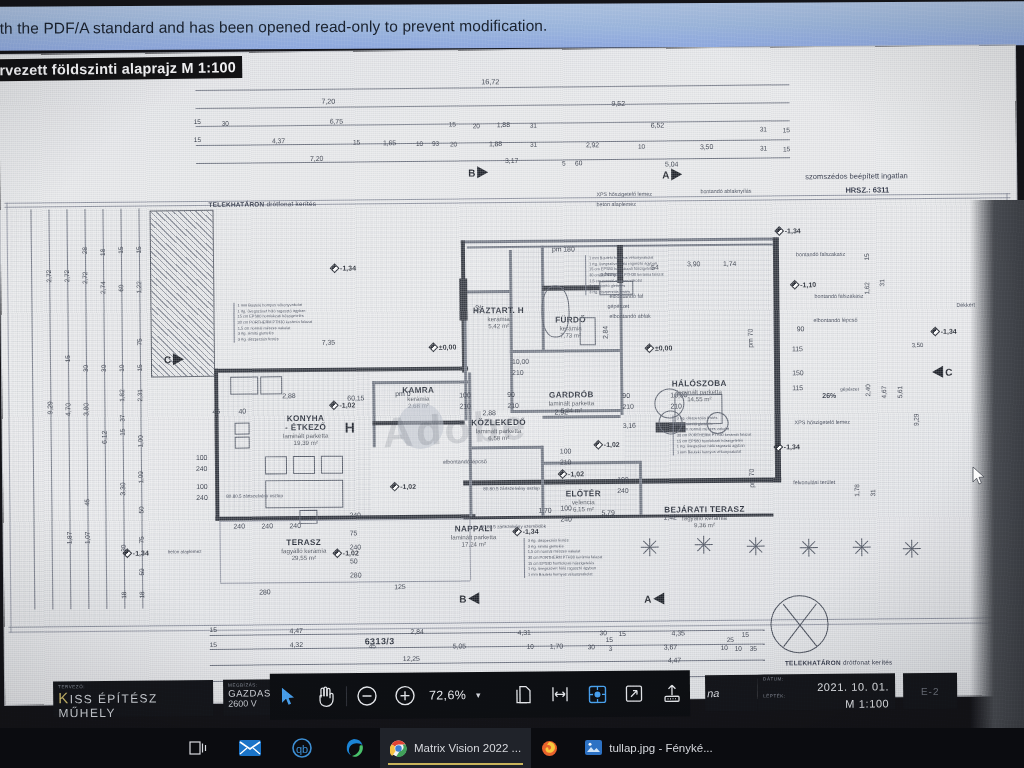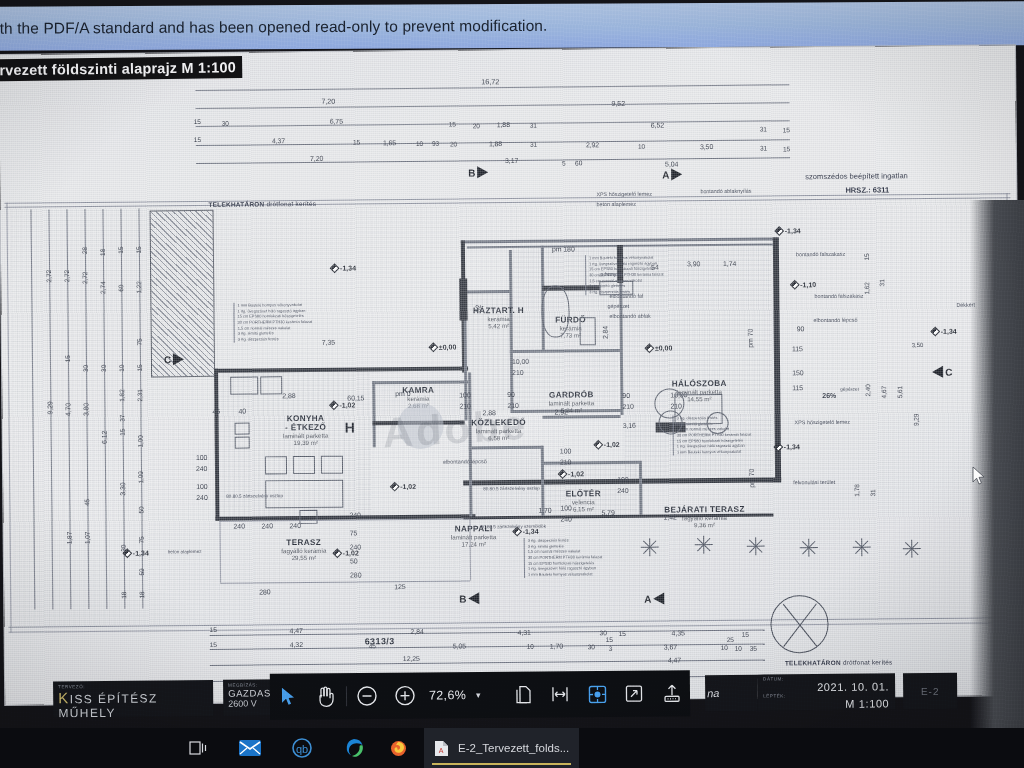--- a/index.html
+++ b/index.html
@@ -957,44 +957,56 @@
         </svg>
     </div>
 
     <div class="tbicon">
       <svg width="20" height="20" viewBox="0 0 20 20">
         <path d="M10 1a9 9 0 0 1 8.6 6.4C16 4.5 9 4 6 8.5 4 11.5 5 16 8 18A9 9 0 0 1 10 1z" fill="#1b84d6"></path>
         <path d="M18.6 7.4C19.6 11 18 16 13 18.4c-2 .9-4 .2-5-.4 4-1 7-4 7.5-7 .4-2.3-1-3.9 3.1-3.6z" fill="#49c06a"></path>
       </svg>
     </div>
 
+    <div class="tbitem active" style="position:relative;">
+      <span class="favicon">
+        <svg width="17" height="17" viewBox="0 0 17 17">
+            <circle cx="8.5" cy="8.5" r="8" fill="#f2f2f2"></circle>
+            <path d="M8.5.5a8 8 0 0 1 6.9 4H8.5a4 4 0 0 0-3.5 2L1.6 4.6A8 8 0 0 1 8.5.5z" fill="#e04434"></path>
+            <path d="M1.6 4.6l3.4 1.9a4 4 0 0 0 .6 4.4l-3.4 5.2A8 8 0 0 1 1.6 4.6z" fill="#f6c244"></path>
+            <path d="M15.4 4.5a8 8 0 0 1-9.2 12l3.4-5.3a4 4 0 0 0 2.9-6.7z" fill="#41a05a"></path>
+            <circle cx="8.5" cy="8.5" r="3.2" fill="#3d7fd4"></circle>
+          </svg>
+      </span>
+      <span>Matrix Vision 2022 ...</span>
+      <span class="underline" style="left:8px;right:8px;"></span>
+    </div>
 
 
     <div class="tbitem">
       <span class="favicon">
         <svg width="17" height="17" viewBox="0 0 17 17">
             <circle cx="8.5" cy="8.5" r="7.5" fill="#e8622c"></circle>
             <path d="M8.5 2c3 0 5.5 2.3 5.5 5.3 0 3.5-3 5.7-5.8 5.5-2-.2-3.7-1.6-3.7-3.4 0-1.3 1-2.2 2.2-2 .8.1 1 .8.7 1.2-.4.5-.1 1.2.7 1.2 1.2 0 2-1 2-2.2C10.1 5.5 8 4.5 6 5.3 7 3.3 7.6 2 8.5 2z" fill="#f7c93e"></path>
           </svg>
       </span>
       <span></span>
     </div>
 
-
-    <div class="tbitem active" style="position:relative;">
+    <div class="tbitem">
       <span class="favicon">
-        <svg width="15" height="17" viewBox="0 0 15 17">
-            <path d="M1 1h8l5 5v10H1z" fill="#e6e8ec"></path>
-            <path d="M9 1l5 5H9z" fill="#b9bcc2"></path>
-            <text x="7" y="13" font-size="7" font-family="Liberation Sans, sans-serif" fill="#c2382f" text-anchor="middle">A</text>
+        <svg width="17" height="15" viewBox="0 0 17 15">
+            <rect width="17" height="15" rx="2" fill="#2d72c4"></rect>
+            <path d="M2 12l4-5 3 3.5 2.5-2.5L15 12z" fill="#cfe3f7"></path>
+            <circle cx="5" cy="4.2" r="1.5" fill="#f5f7fa"></circle>
           </svg>
       </span>
-      <span>E-2_Tervezett_folds...</span>
-      <span class="underline" style="left:8px;right:8px;"></span>
-    </div>
+      <span>tullap.jpg - Fényké...</span>
+    </div>
+
   </div>
 
   <div id="searchbox">
     <span>kereséshez</span>
   </div>
 
   <div id="grain"></div>
   <div id="vignette"></div>
 </div>
 

